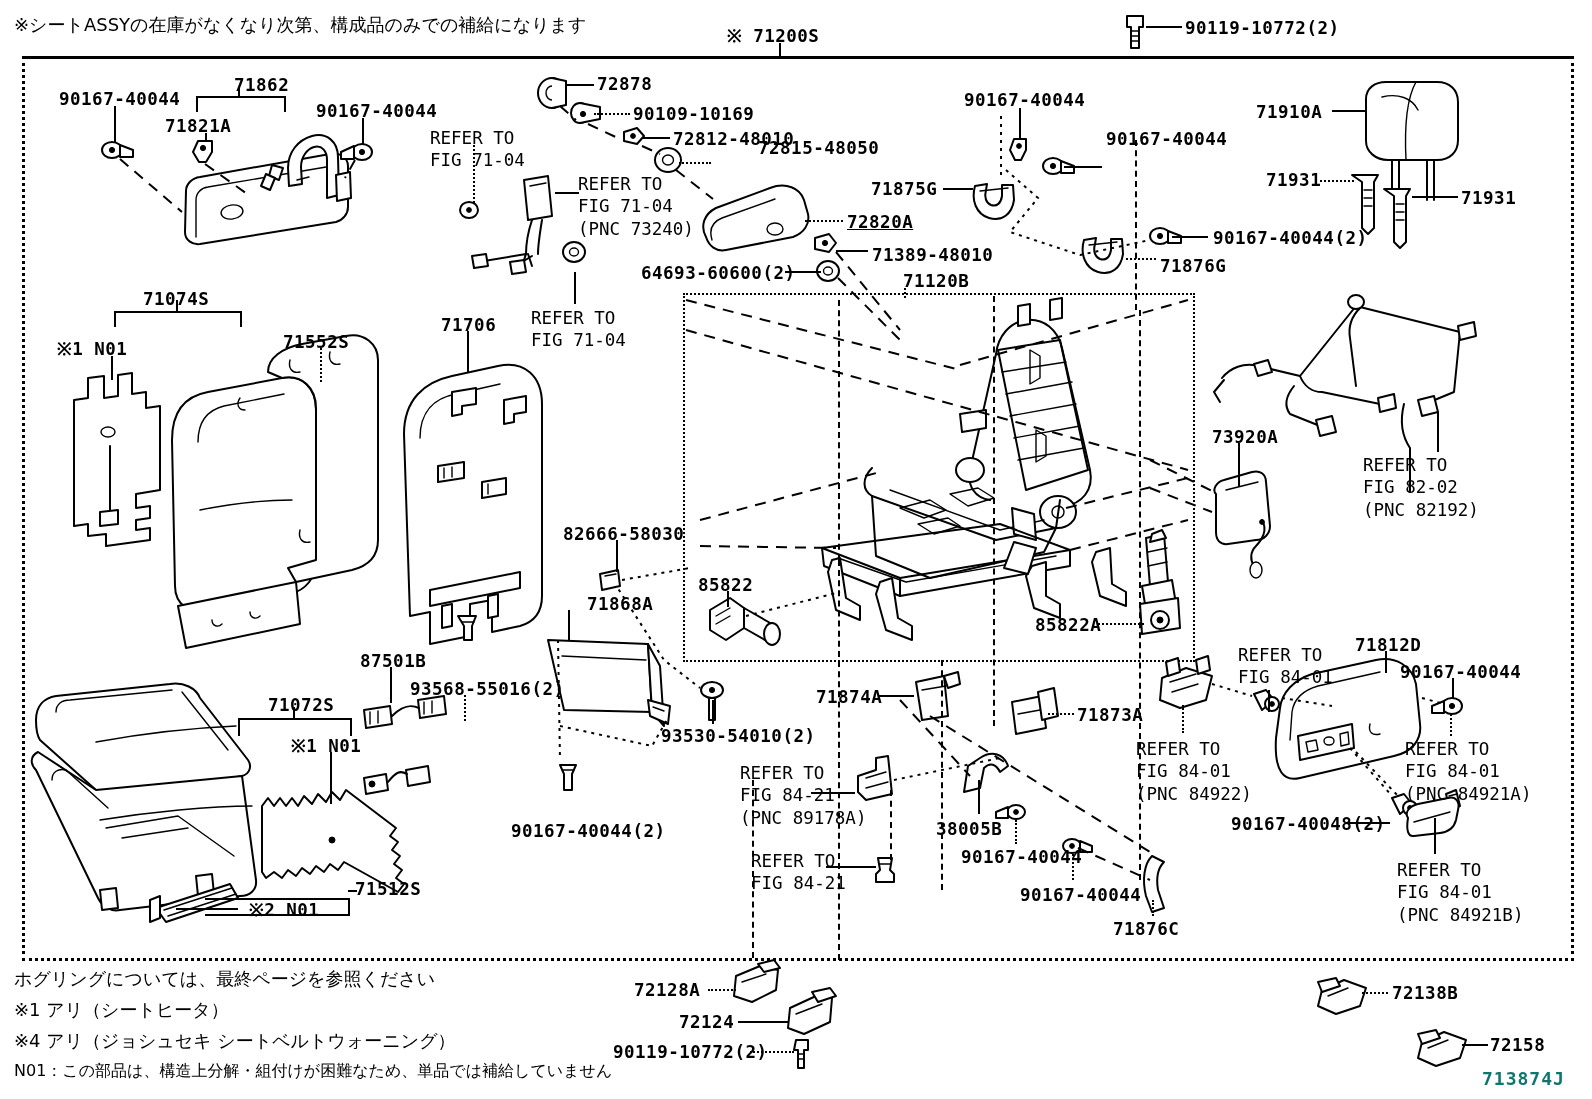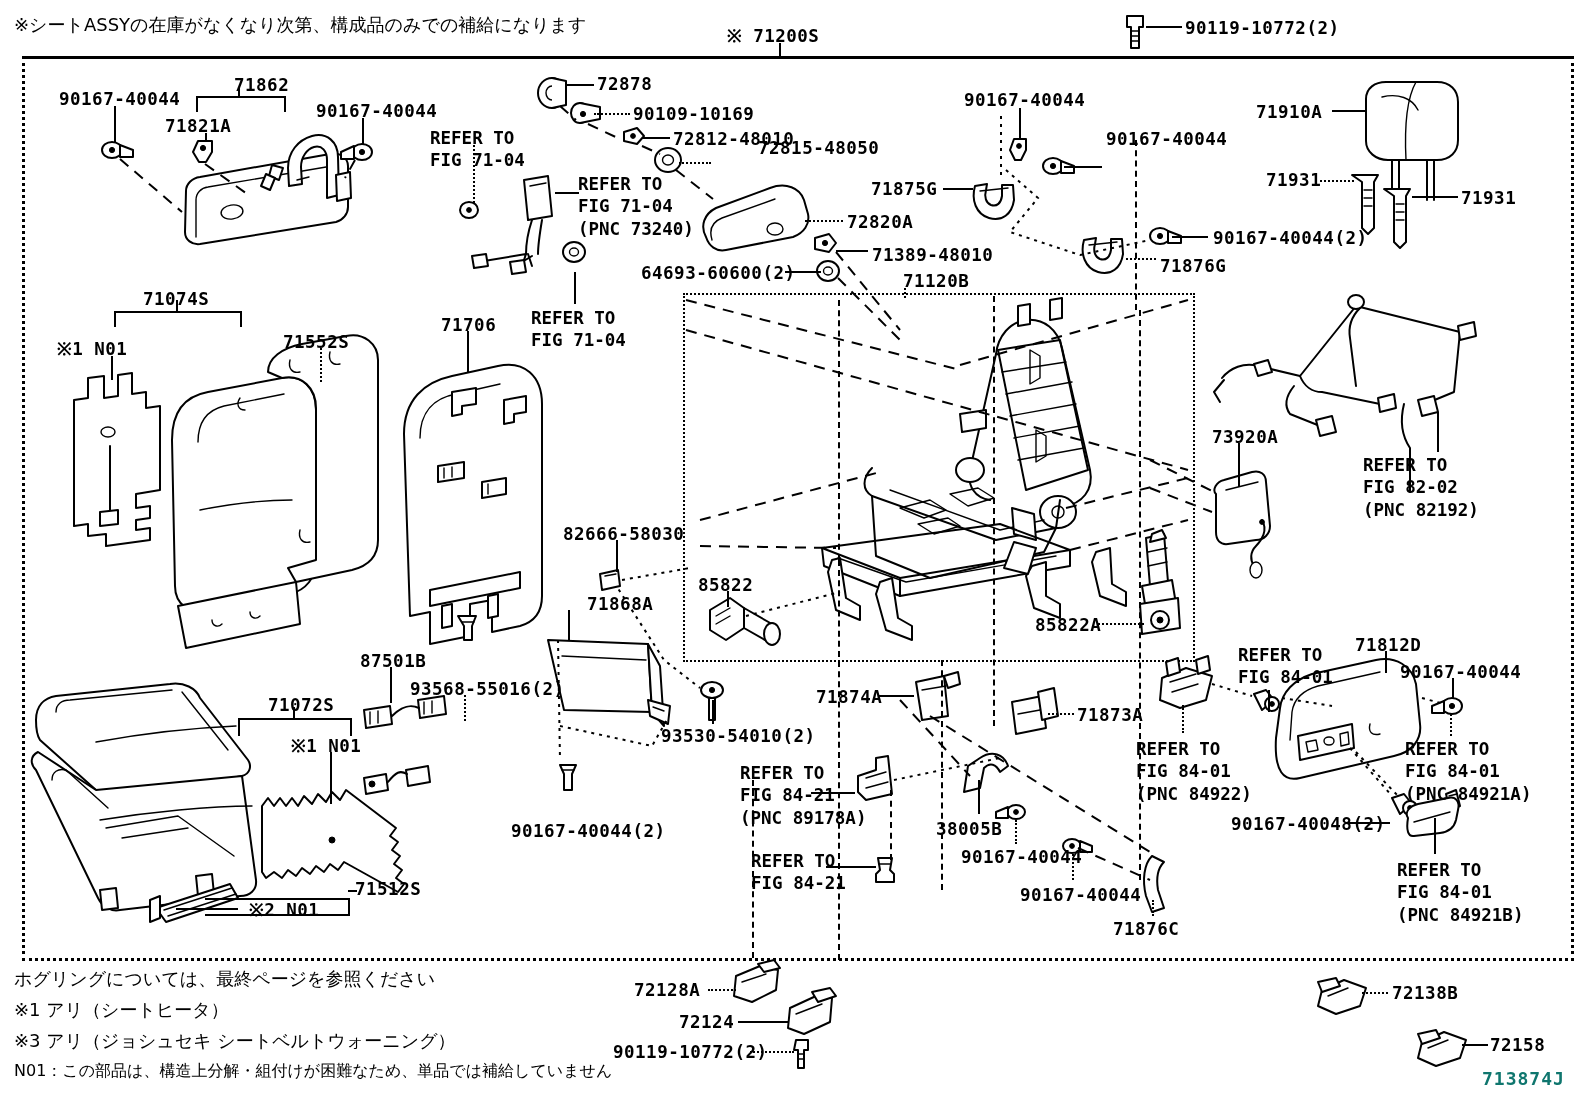--- a/index.html
+++ b/index.html
@@ -5,21 +5,21 @@
   html,body{margin:0;padding:0;background:#ffffff;}
   body{width:1592px;height:1099px;position:relative;overflow:hidden;
        font-family:"DejaVu Sans Mono","Liberation Mono",monospace;color:#000;}
   .lbl{position:absolute;font-family:"DejaVu Sans Mono","Liberation Mono",monospace;
        font-weight:bold;font-size:17.5px;letter-spacing:0.5px;white-space:nowrap;
        color:#000;line-height:1;}
   .jp{position:absolute;font-family:"DejaVu Sans","Liberation Sans",sans-serif;
       font-size:18px;white-space:nowrap;color:#000;line-height:1.05;font-weight:500;}
   .jp-sm{font-size:16px;}
   .refer{position:absolute;font-family:"DejaVu Sans Mono","Liberation Mono",monospace;
-         font-weight:bold;font-size:17.5px;line-height:1.28;white-space:pre;color:#000;}
+         font-weight:normal;font-size:17.5px;line-height:1.28;white-space:pre;color:#000;}
   .code{position:absolute;font-family:"DejaVu Sans Mono","Liberation Mono",monospace;
         font-weight:bold;font-size:18px;letter-spacing:1px;color:#0f766e;}
 
   
   .ln{position:absolute;background:#000;height:1.6px;transform-origin:0 50%;}
   .lnv{position:absolute;background:#000;width:1.6px;}
   .dot-h{position:absolute;height:0;border-top:2px dotted #000;}
   .dot-v{position:absolute;width:0;border-left:2px dotted #000;}
   .dash-v{position:absolute;width:0;border-left:2.2px dashed #000;}
 
@@ -578,21 +578,21 @@
     <div class="lbl" style="left: 633px; top: 106px;">90109-10169</div>
     <div class="lbl" style="left: 673px; top: 131px;">72812-48010</div>
     <div class="lbl" style="left: 714px; top: 140px; margin-left: 44px;">72815-48050</div>
     <div class="lbl" style="left: 1185px; top: 20px;">90119-10772(2)</div>
     <div class="lbl" style="left: 964px; top: 92px;">90167-40044</div>
     <div class="lbl" style="left: 1106px; top: 131px;">90167-40044</div>
     <div class="lbl" style="left: 1256px; top: 104px;">71910A</div>
     <div class="lbl" style="left: 1266px; top: 172px;">71931</div>
     <div class="lbl" style="left: 1461px; top: 190px;">71931</div>
     <div class="lbl" style="left: 871px; top: 181px;">71875G</div>
-    <div class="lbl" style="left: 847px; top: 214px;">72820A</div>
+    <div class="lbl" style="left: 847px; top: 214px; text-decoration: underline;">72820A</div>
     <div class="lbl" style="left: 872px; top: 247px;">71389-48010</div>
     <div class="lbl" style="left: 641px; top: 265px;">64693-60600(2)</div>
     <div class="lbl" style="left: 903px; top: 273px;">71120B</div>
     <div class="lbl" style="left: 1213px; top: 230px;">90167-40044(2)</div>
     <div class="lbl" style="left: 1160px; top: 258px; text-align: center;">71876G</div>
     <div class="lbl" style="left: 143px; top: 291px;">71074S</div>
     <div class="lbl" style="left: 283px; top: 334px;">71552S</div>
     <div class="lbl" style="left: 441px; top: 317px;">71706</div>
     <div class="lbl" style="left: 1212px; top: 429px;">73920A</div>
     <div class="lbl" style="left: 563px; top: 526px;">82666-58030</div>
@@ -649,16 +649,16 @@
 (PNC 89178A)</div>
     <div class="refer" style="left: 751px; top: 850px;">REFER TO
 FIG 84-21</div>
     <div class="refer" style="left: 1397px; top: 859px;">REFER TO
 FIG 84-01
 (PNC 84921B)</div>
   </div>
 
 <div class="jp" style="left:14px;top:970px;">ホグリングについては、最終ページを参照ください</div>
 <div class="jp" style="left:14px;top:1001px;">※1 アリ（シートヒータ）</div>
-<div class="jp" style="left:14px;top:1032px;">※3 アリ（ジョシュセキ シートベルトウォーニング）</div>
+<div class="jp" style="left:14px;top:1032px;">※4 アリ（ジョシュセキ シートベルトウォーニング）</div>
 <div class="jp jp-sm" style="left:14px;top:1063px;">N01：この部品は、構造上分解・組付けが困難なため、単品では補給していません</div>
 
 <div class="code" style="left:1482px;top:1068px;">713874J</div>
 
 </body></html>

